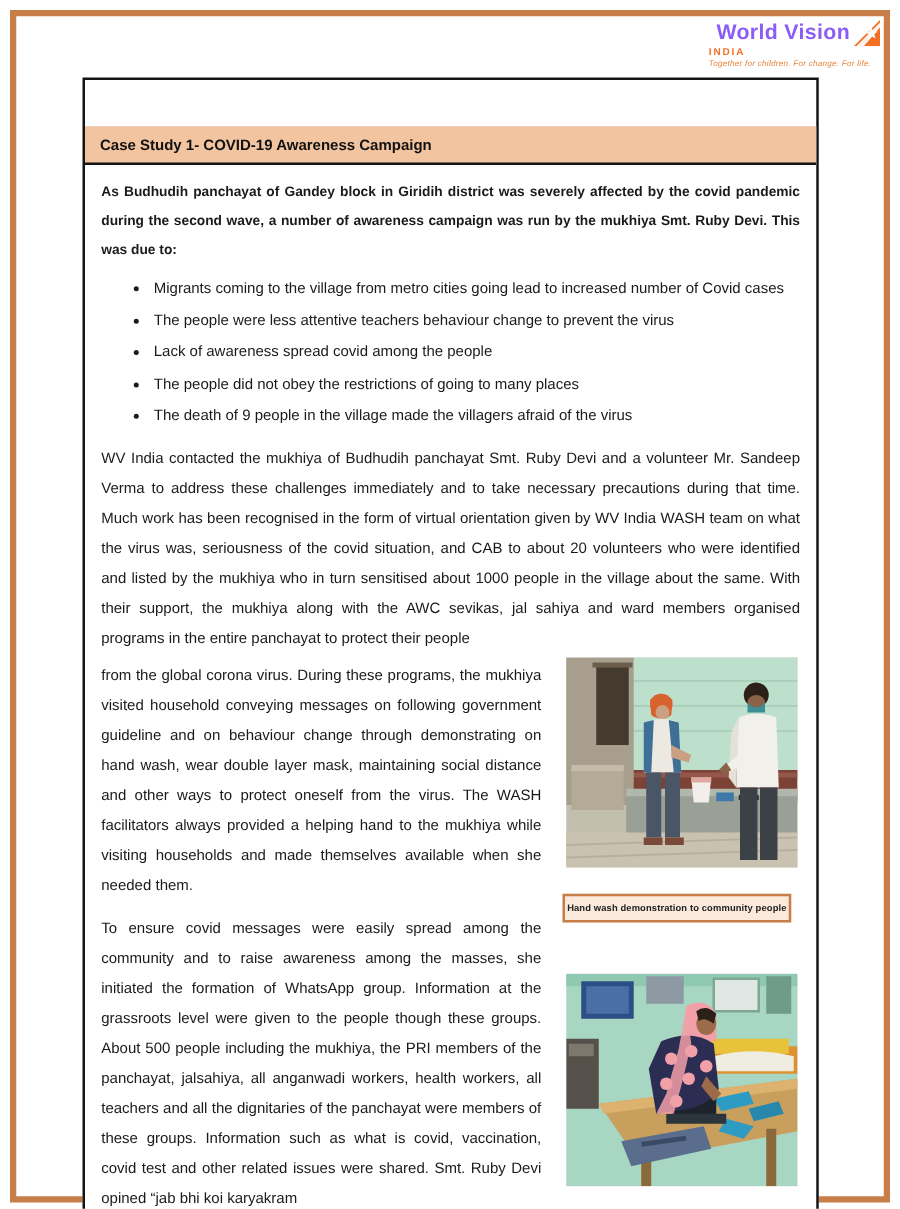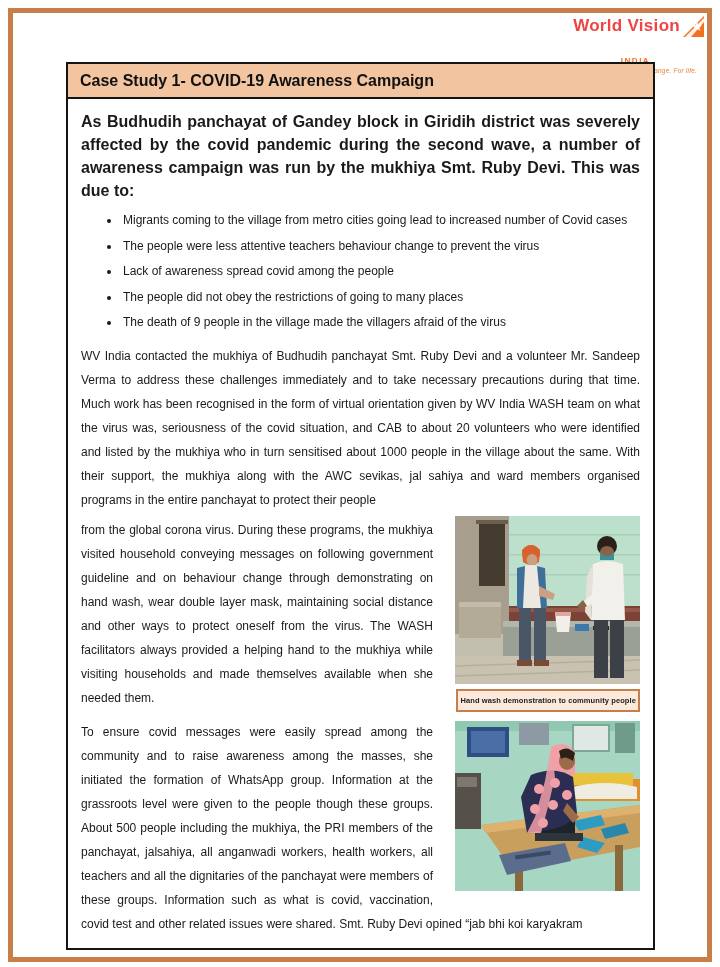--- a/index.html
+++ b/index.html
@@ -8,44 +8,44 @@
     font-family:"Liberation Sans","DejaVu Sans",sans-serif;color:#1a1a1a;
     overflow:hidden;
   }
   .page-border{
     position:absolute;left:8px;top:8px;right:8px;bottom:5px;
     border:5px solid #c87e48;pointer-events:none;
   }
   
   .wv-logo{position:absolute;top:16px;right:16px;width:150px;text-align:right;}
   .wv-logo-row{display:flex;align-items:flex-start;justify-content:flex-end;gap:3px;}
-  .wv-brand{font-size:17px;font-weight:bold;color:#ef4444;letter-spacing:.3px;line-height:20px;}
+  .wv-brand{font-size:17px;font-weight:bold;color:#8b5cf6;letter-spacing:.3px;line-height:20px;}
   .wv-mark{width:21px;height:21px;display:inline-block;}
-  .wv-region{font-size:8px;font-weight:bold;color:#f36f21;letter-spacing:1.5px;text-align:center;margin-left:13px;margin-top:19px;}
+  .wv-region{font-size:8px;font-weight:bold;color:#f36f21;letter-spacing:1.5px;text-align:left;margin-left:13px;margin-top:0;}
   .wv-tagline{font-size:6.5px;font-style:italic;color:#e8833c;text-align:left;margin-left:13px;margin-top:2px;letter-spacing:.2px;}
   
   .case-table{
     position:absolute;left:66px;top:62px;width:589px;
     border:2px solid #141414;background:#ffffff;box-sizing:border-box;
   }
   .case-header{
     background:#f2c4a0;border-bottom:2px solid #141414;
-    padding:8px 12px 7px 12px;font-size:16px;font-weight:bold;color:#111;
+    padding:8px 12px 7px 12px;font-size:12px;font-weight:bold;color:#111;margin-top:37px;
   }
   .case-body{padding:9px 13px 12px 13px;font-size:12px;line-height:24px;text-align:justify;}
-  .intro{font-weight:bold;font-size:16px;line-height:23px;margin:2px 0 6px 0;}
+  .intro{font-weight:bold;font-size:11px;line-height:23px;margin:2px 0 6px 0;}
   ul.bullets{margin:4px 0 8px 0;padding-left:40px;}
   ul.bullets li{line-height:25.5px;padding-left:2px;}
   p.para{margin:6px 0 0 0;}
   .b{font-weight:normal;}
   .i{}
   
   .media-col{
     float:right;width:197px;margin:4px 0 2px 10px;
-    display:flex;flex-direction:column;align-items:flex-end;
+    display:flex;flex-direction:column;align-items:center;gap:16px;
   }
   .photo-frame{width:185px;margin-left:8px;background:#ddd;line-height:0;}
   .caption-box{
     margin-top:5px;border:2px solid #c87e48;background:#fbe9db;
     font-size:7.5px;font-weight:bold;color:#222;text-align:center;
     padding:5px 2px;line-height:9px;letter-spacing:.1px;
   }
   .media-gap{height:9px;}
 </style>
 </head>

